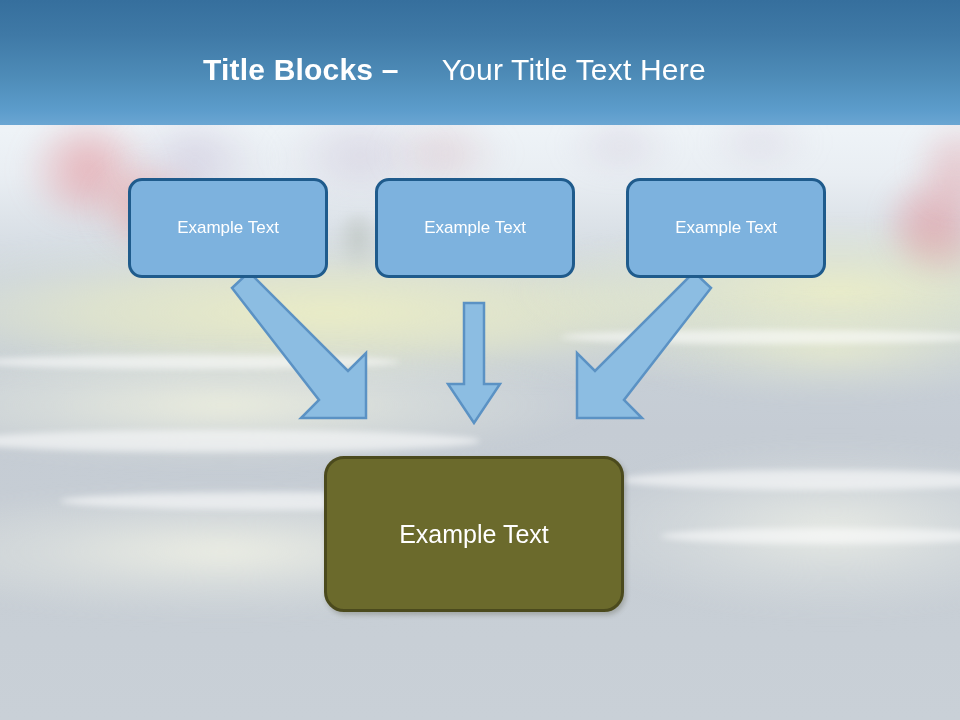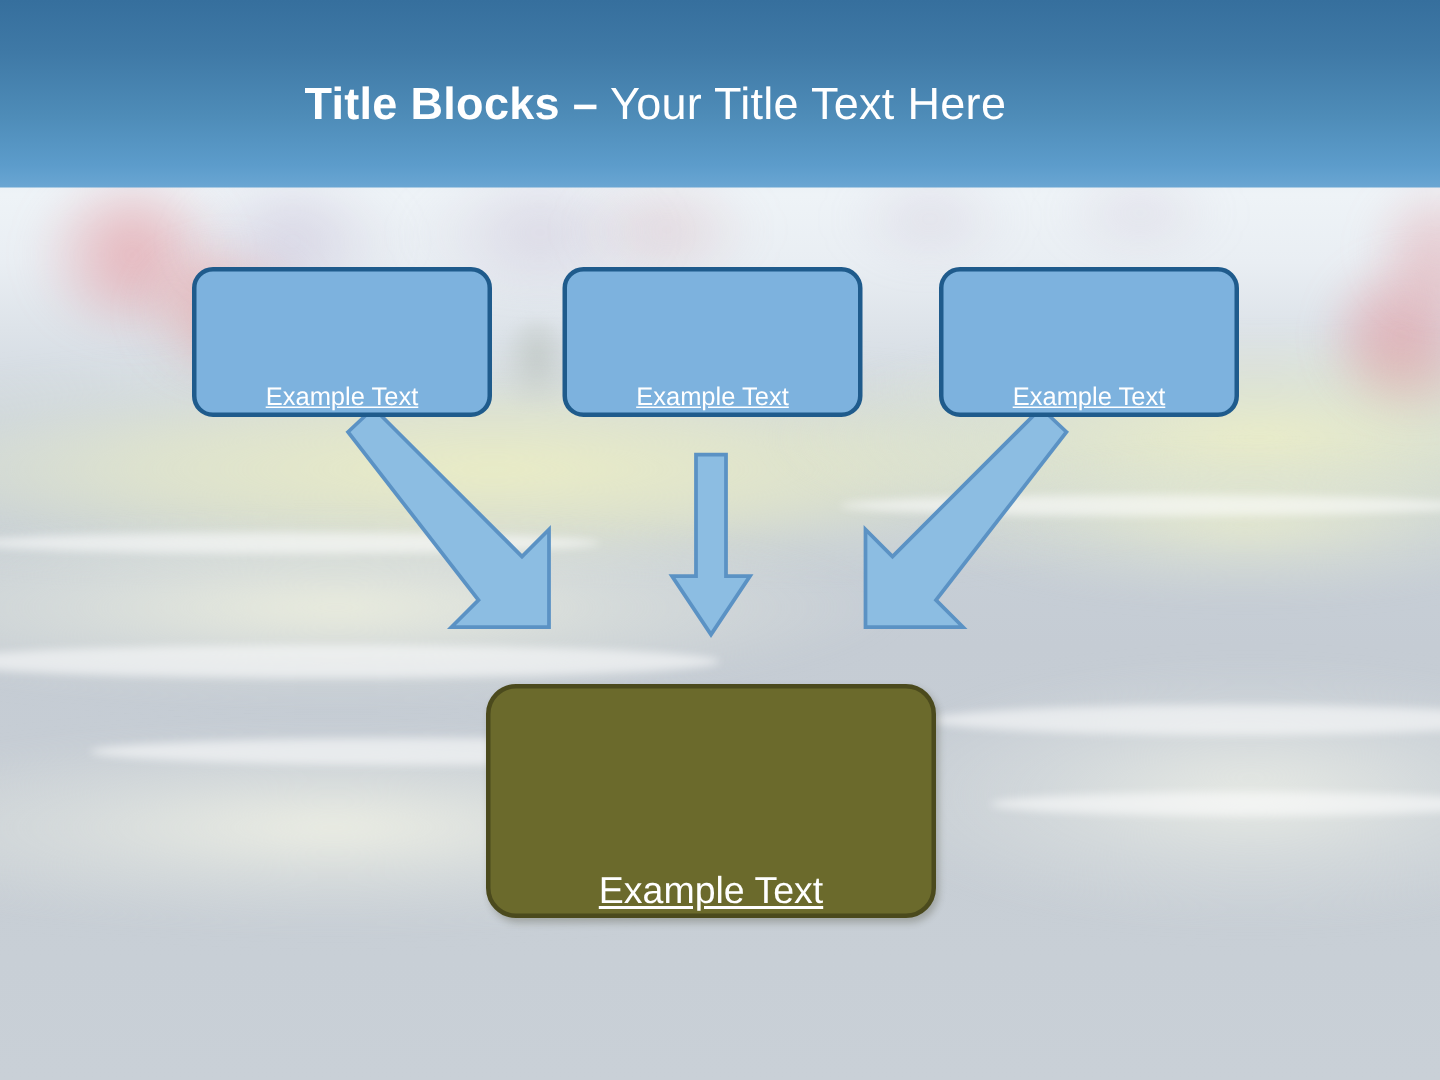--- a/index.html
+++ b/index.html
@@ -151,32 +151,31 @@
   #slide-title {
     position: absolute;
     left: 203px;
     top: 53px;
     font-size: 30px;
     color: #ffffff;
     letter-spacing: 0.2px;
     white-space: nowrap;
   }
   #slide-title .t-bold { font-weight: bold; }
-  #slide-title .t-reg  { font-weight: normal; }
+  #slide-title .t-reg  { font-weight: normal; margin-left: 35px; }
 
   
   .node-box {
     position: absolute;
     box-sizing: border-box;
     display: flex;
-    align-items: flex-end;
+    align-items: center;
     justify-content: center;
     text-align: center;
     color: #ffffff;
-    text-decoration: underline;
   }
   .blue-box {
     width: 200px;
     height: 100px;
     top: 178px;
     background: #7db2de;
     border: 3px solid #1f5b8c;
     border-radius: 14px;
     font-size: 17px;
   }

